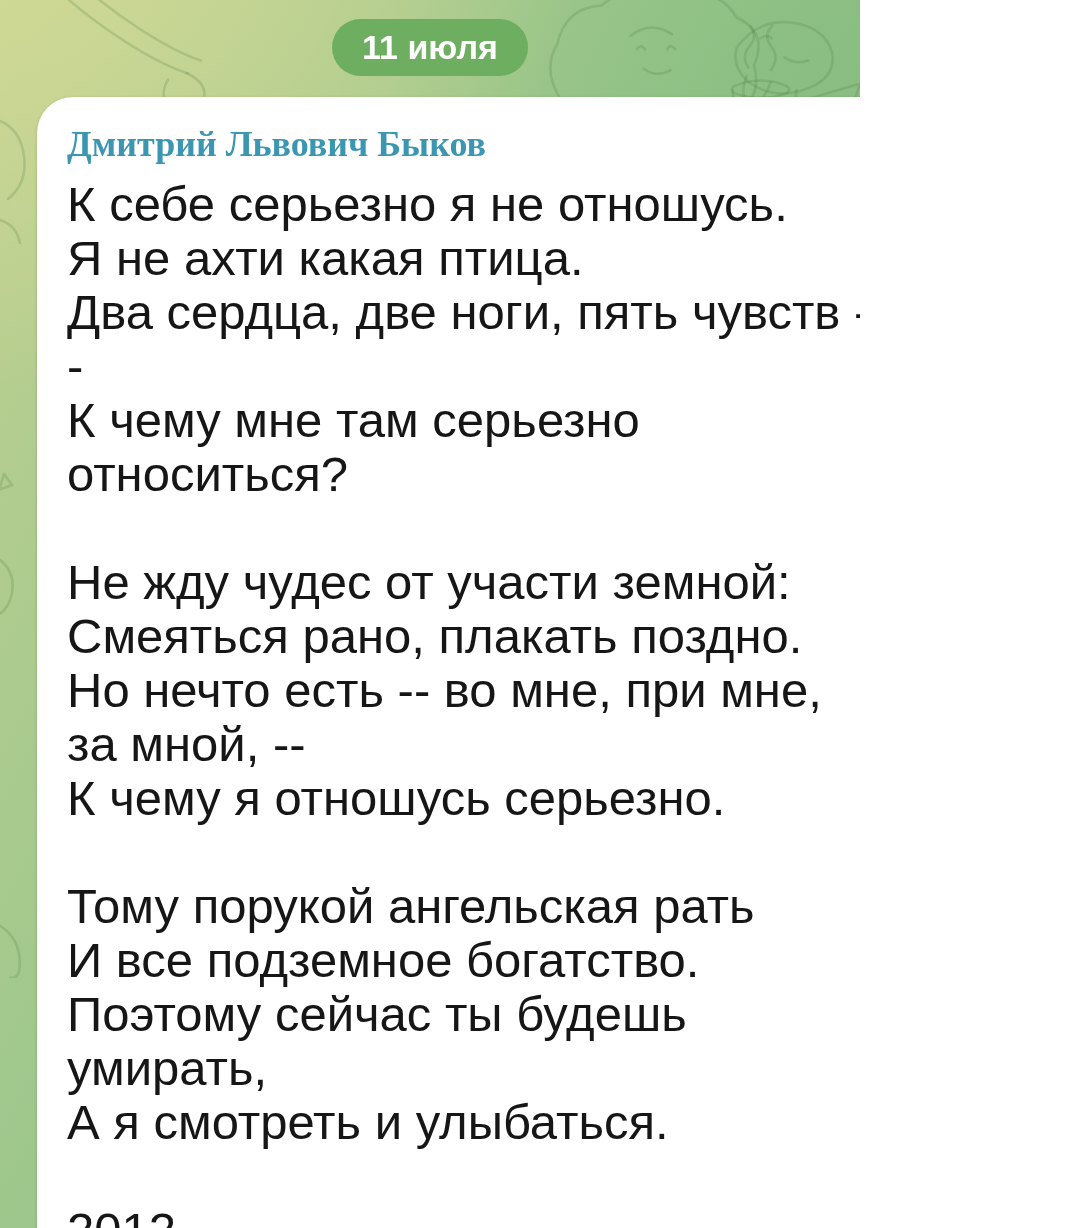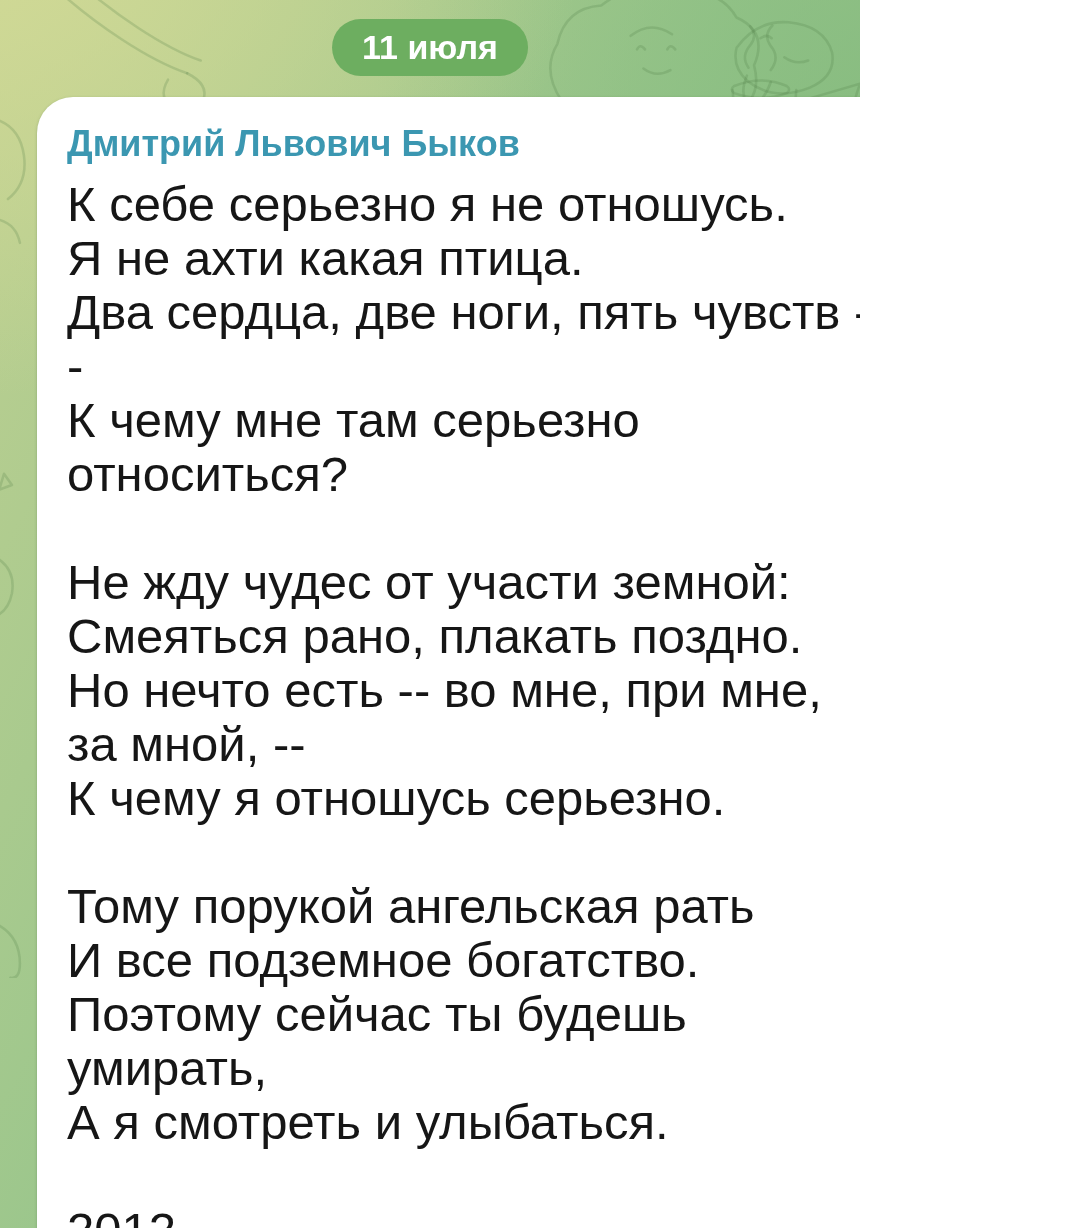--- a/index.html
+++ b/index.html
@@ -29,21 +29,21 @@
     white-space:nowrap;
   }
   .bubble{
     position:absolute;left:37px;top:97px;width:869px;height:1140px;
     background:#ffffff;border-radius:36px 36px 0 0;
     box-shadow:0 1px 3px rgba(62,98,58,0.35);
     padding:24px 24px 0 30px;box-sizing:border-box;
   }
   .sender{
     color:#3b97b1;font-size:36px;font-weight:bold;
-    line-height:46px;margin-bottom:10px;
+    line-height:46px;margin-bottom:10px;font-family:Liberation Serif, serif;
   }
   .msg-text{
     color:#161616;font-size:49px;line-height:54px;
     white-space:pre-wrap;word-wrap:break-word;
   }
 </style>
 </head>
 <body>
 
 <div class="screen">

